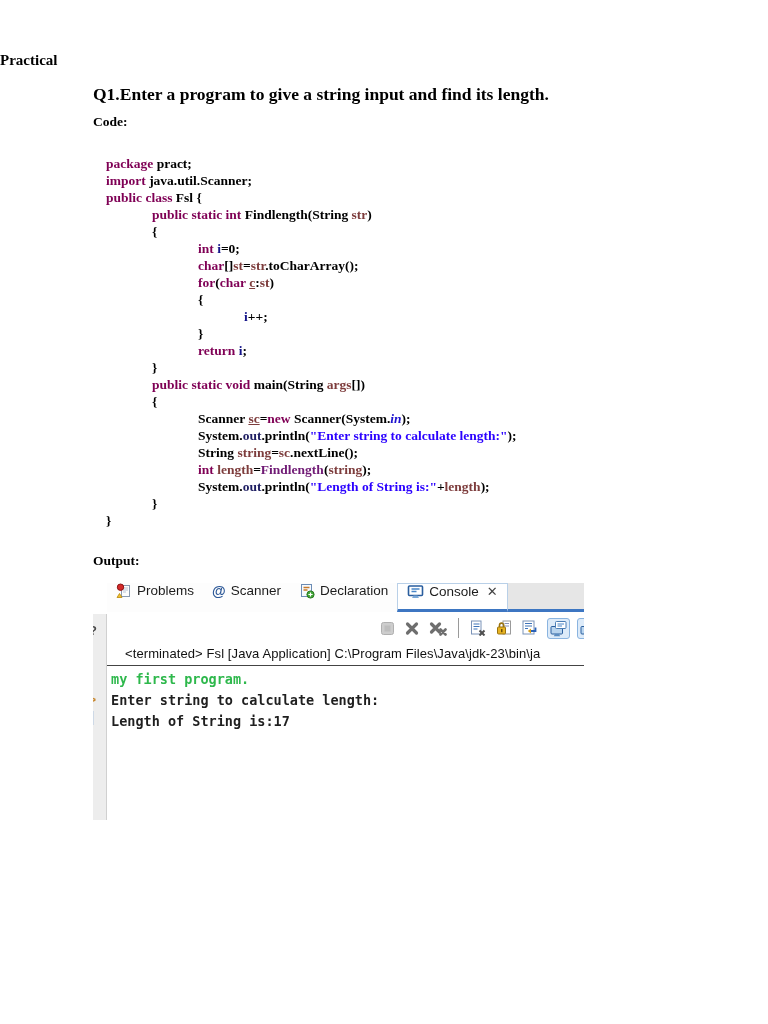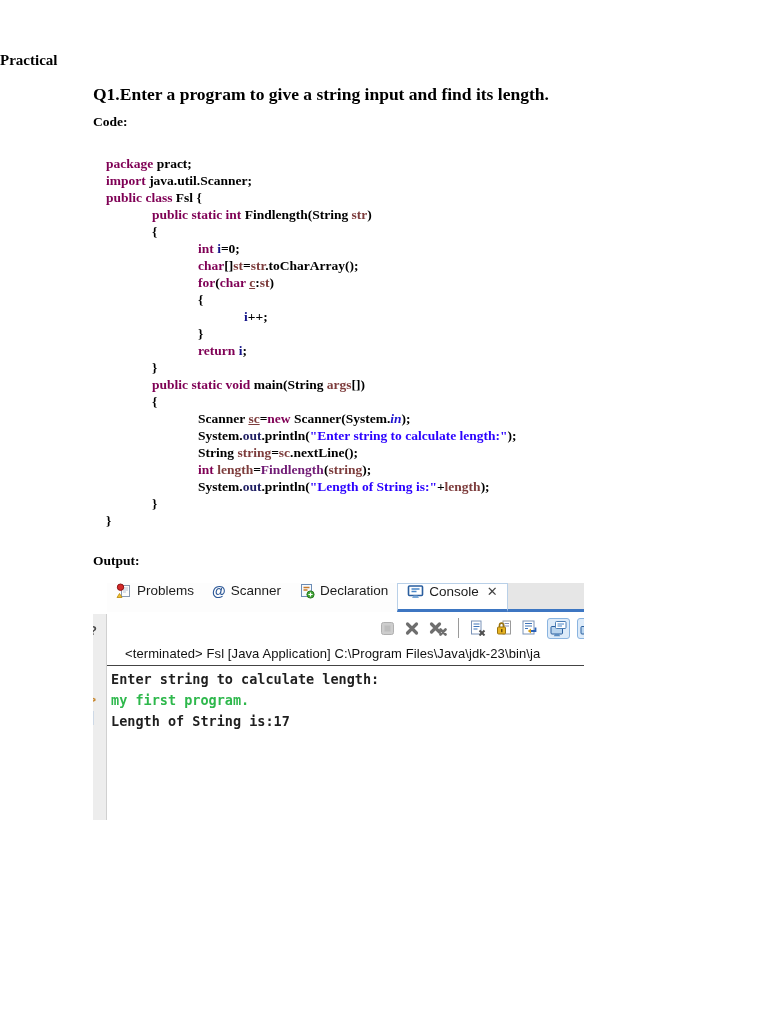--- a/index.html
+++ b/index.html
@@ -174,16 +174,16 @@
             <svg width="19" height="17" viewBox="0 0 19 17">
               <rect x="2" y="6.5" width="11.5" height="7.5" rx="1" fill="#b8d4ee" stroke="#2a5e9e"></rect>
               <path d="M6 14 l-1.2 2.2 h6.4 L10 14z" fill="#5b8cc0"></path>
               <rect x="6.5" y="1.5" width="10.5" height="7" rx="1" fill="#fff" stroke="#4a7db5"></rect>
               <circle cx="9" cy="4.5" r="2" fill="#d42a2a"></circle>
               <path d="M12 4.5h4M9 7h6" stroke="#999" stroke-width="1"></path>
             </svg>
           </div>
         </div>
       <div class="statusline">&lt;terminated&gt; Fsl [Java Application] C:\Program Files\Java\jdk-23\bin\ja</div>
-      <div class="console-out"><div style="color: rgb(31, 31, 31);">Enter string to calculate length:</div><div style="color: rgb(46, 184, 76);">my first program.</div><div style="color: rgb(31, 31, 31);">Length of String is:17</div></div>
+      <div class="console-out"><div style="color: rgb(46, 184, 76);">my first program.</div><div style="color: rgb(31, 31, 31);">Enter string to calculate length:</div><div style="color: rgb(31, 31, 31);">Length of String is:17</div></div>
     </div>
   </div>
 </div>
 
 </body></html>

